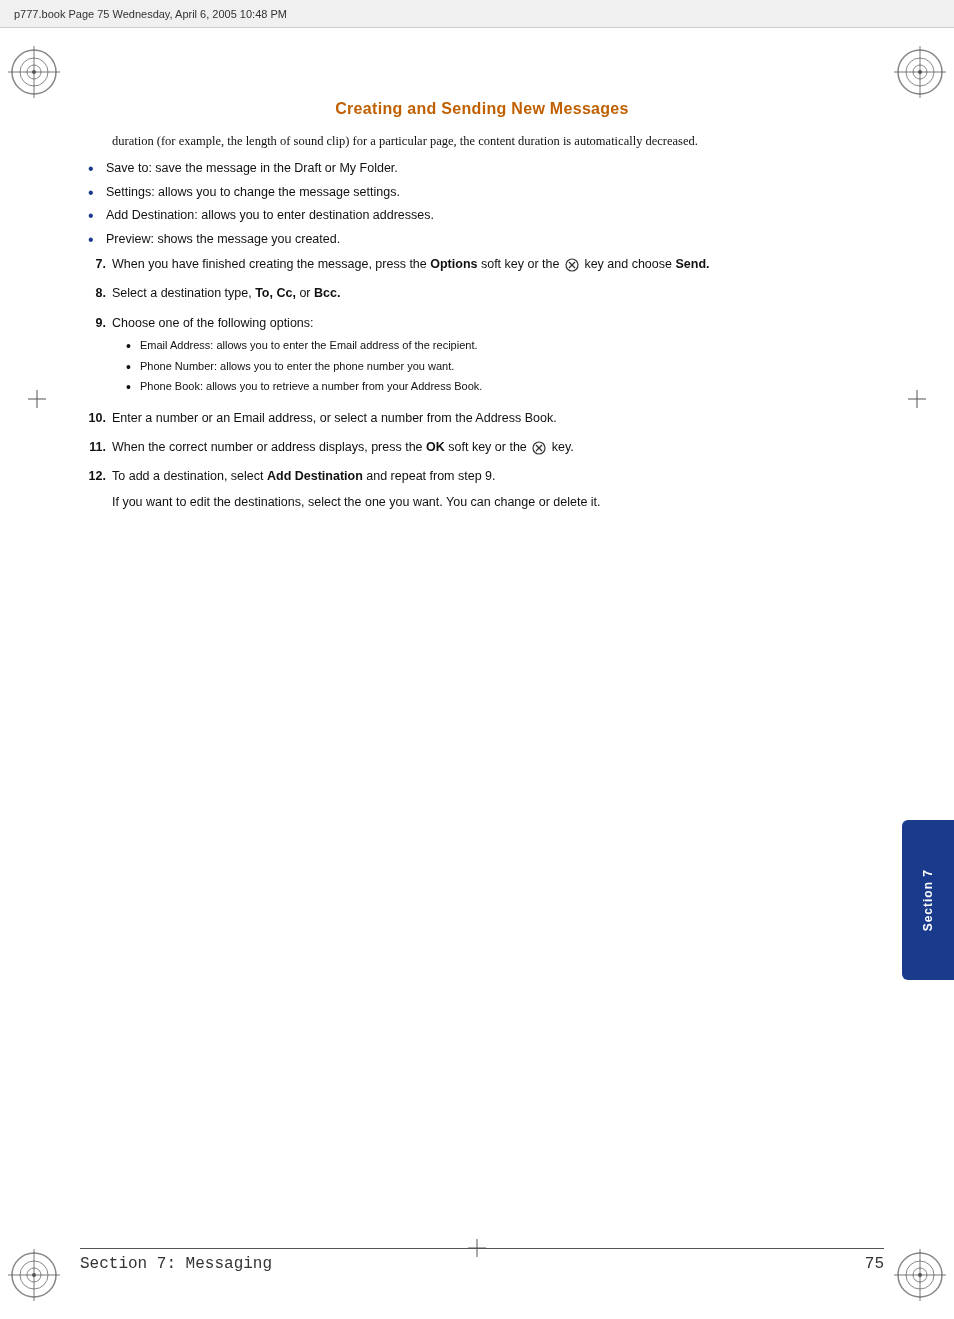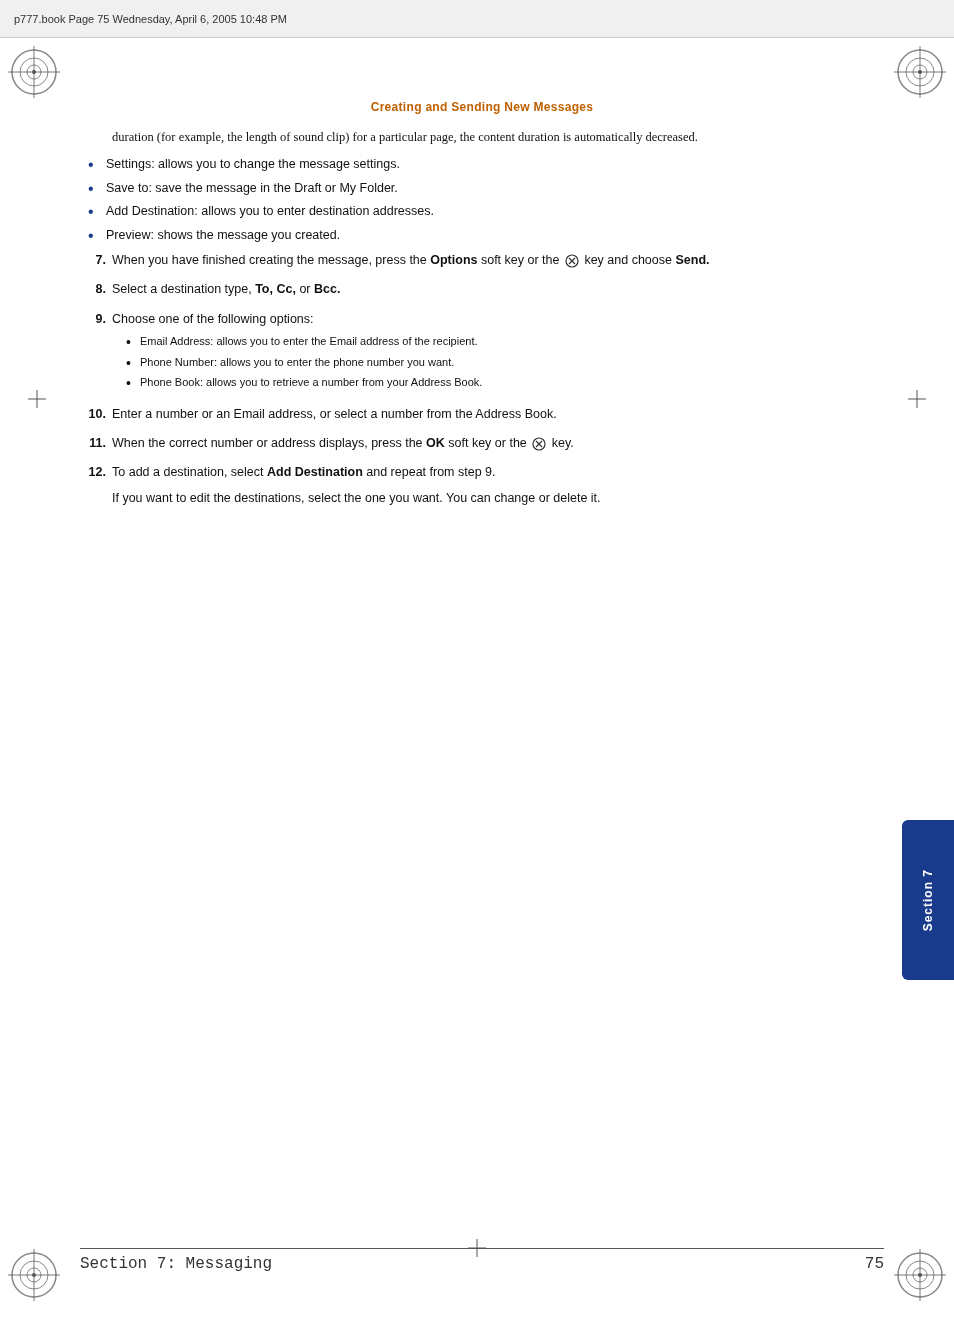--- a/index.html
+++ b/index.html
@@ -19,21 +19,21 @@
       background: #fff;
       position: relative;
     }
 
     
     .header-bar {
       position: absolute;
       top: 0;
       left: 0;
       right: 0;
-      height: 38px;
+      height: 28px;
       background: #f0f0f0;
       border-bottom: 1px solid #ccc;
       display: flex;
       align-items: center;
       padding: 0 14px;
     }
 
     .header-bar-text {
       font-family: Arial, sans-serif;
       font-size: 11px;
@@ -112,21 +112,21 @@
       position: absolute;
       top: 100px;
       left: 80px;
       right: 70px;
     }
 
     
     .page-heading {
       text-align: center;
       font-family: Arial, sans-serif;
-      font-size: 12px;
+      font-size: 16px;
       font-weight: bold;
       color: #c06000;
       margin-bottom: 14px;
       letter-spacing: 0.3px;
     }
 
     
     .intro-para {
       font-family: Liberation Serif, serif;
       font-size: 12.5px;
@@ -315,22 +315,22 @@
     <span class="section-tab-text">Section 7</span>
   </div>
 
   <div class="content">
 
     <div class="page-heading">Creating and Sending New Messages</div>
 
     <p class="intro-para">duration (for example, the length of sound clip) for a particular page, the content duration is automatically decreased.</p>
 
     <ul class="bullet-list">
+      <li><span>Save to: save the message in the Draft or My Folder.</span></li>
       <li><span>Settings: allows you to change the message settings.</span></li>
-      <li><span>Save to: save the message in the Draft or My Folder.</span></li>
       <li><span>Add Destination: allows you to enter destination addresses.</span></li>
       <li><span>Preview: shows the message you created.</span></li>
     </ul>
 
     <div class="step">
       <span class="step-num"><b>7.</b></span>
       <div class="step-content">
         When you have finished creating the message, press the
         <b>Options</b> soft key or the
         <span class="key-icon">

